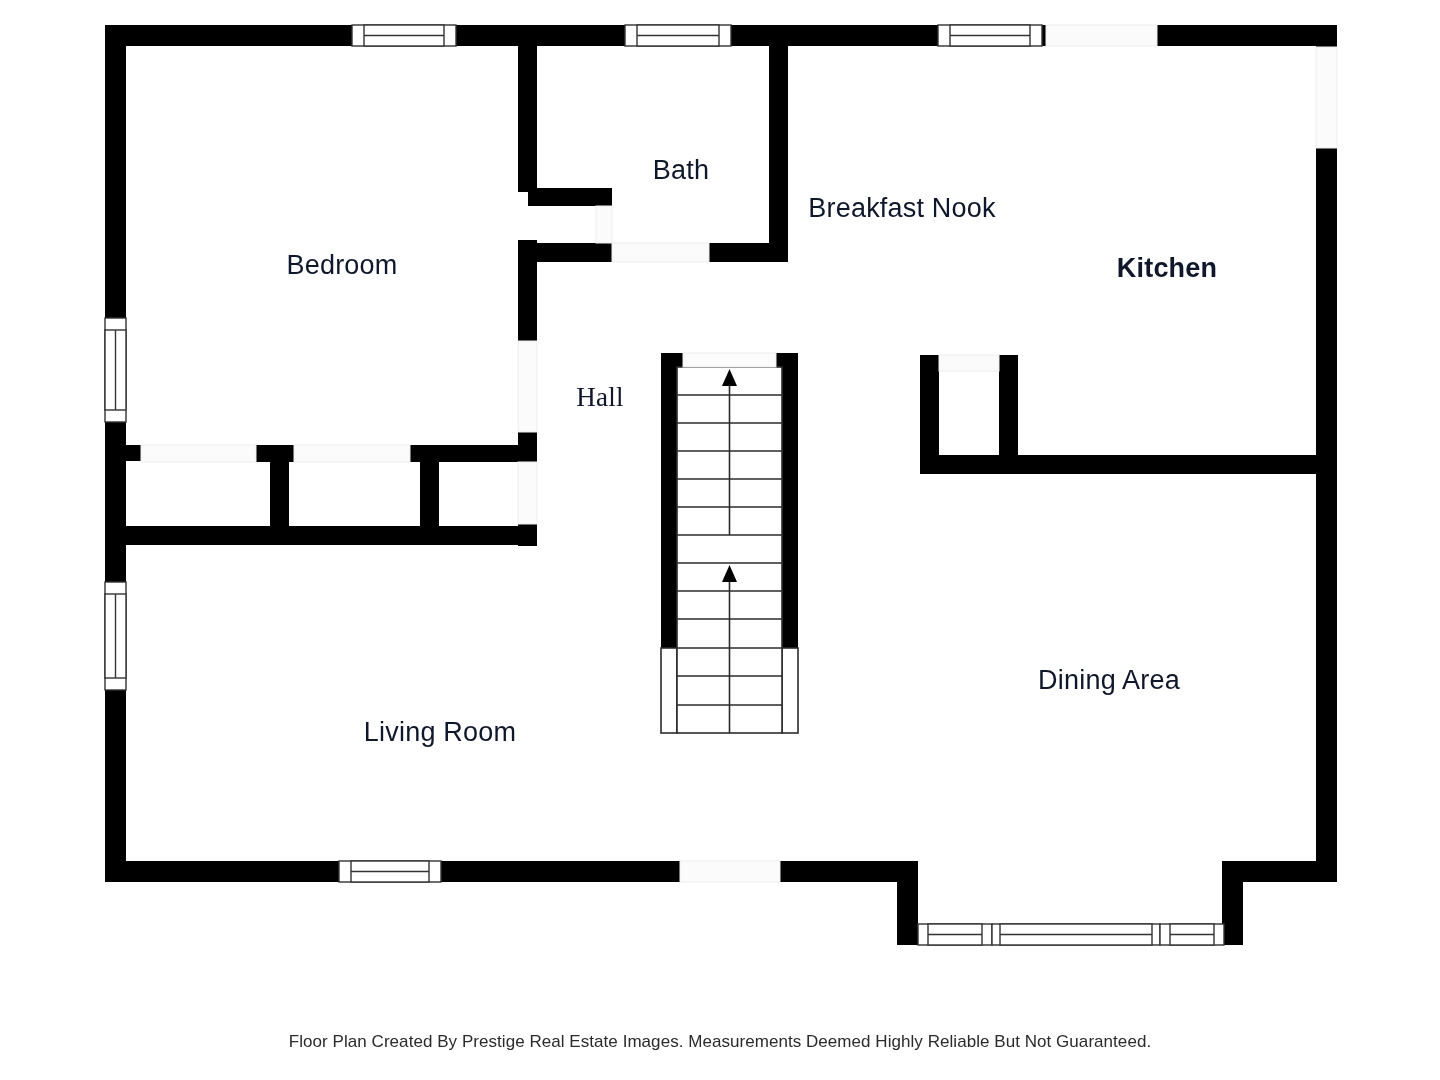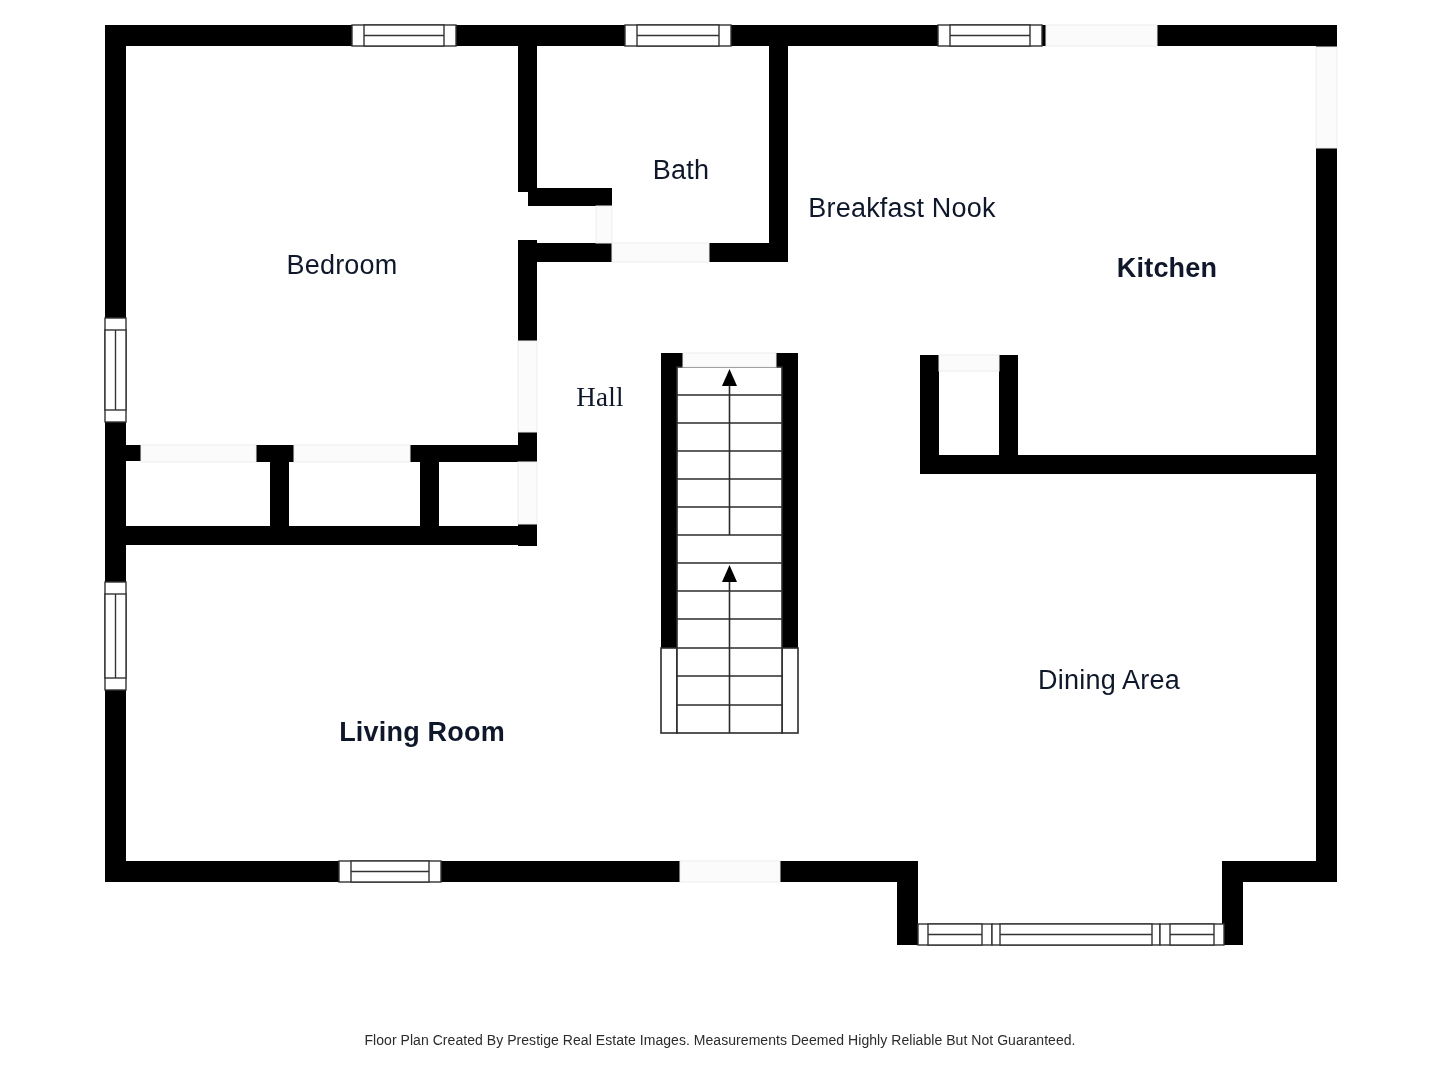--- a/index.html
+++ b/index.html
@@ -40,21 +40,21 @@
     transform: translate(-50%, -50%);
     pointer-events: none;
   }
   #plan-caption {
     position: absolute;
     left: 0;
     top: 1032px;
     width: 1440px;
     text-align: center;
     font-family: "Liberation Sans", sans-serif;
-    font-size: 14px;
+    font-size: 17px;
     color: #2b2b2b;
     letter-spacing: 0.05px;
     white-space: nowrap;
   }
 </style>
 </head>
 <body>
 
 <div id="floorplan-root">
 
@@ -235,18 +235,18 @@
       <rect x="683" y="353" width="93" height="14"></rect>
     </g>
 
   </svg>
 
   <div class="room-label" style="left:318px; top:265px;margin-left:24px;">Bedroom</div>
   <div class="room-label" style="left:681px; top:170px;">Bath</div>
   <div class="room-label" style="left:902px; top:208px;">Breakfast Nook</div>
   <div class="room-label" style="left:1167px; top:268px;font-weight:bold;">Kitchen</div>
   <div class="room-label" style="left:600px; top:397px;font-family:Liberation Serif, serif;">Hall</div>
-  <div class="room-label" style="left:422px; top:732px;font-weight:bold;">Living Room</div>
+  <div class="room-label" style="left:440px; top:732px;">Living Room</div>
   <div class="room-label" style="left:1070px; top:680px;margin-left:39px;">Dining Area</div>
 
   <div id="plan-caption">Floor Plan Created By Prestige Real Estate Images. Measurements Deemed Highly Reliable But Not Guaranteed.</div>
 
 </div>
 
 </body></html>

